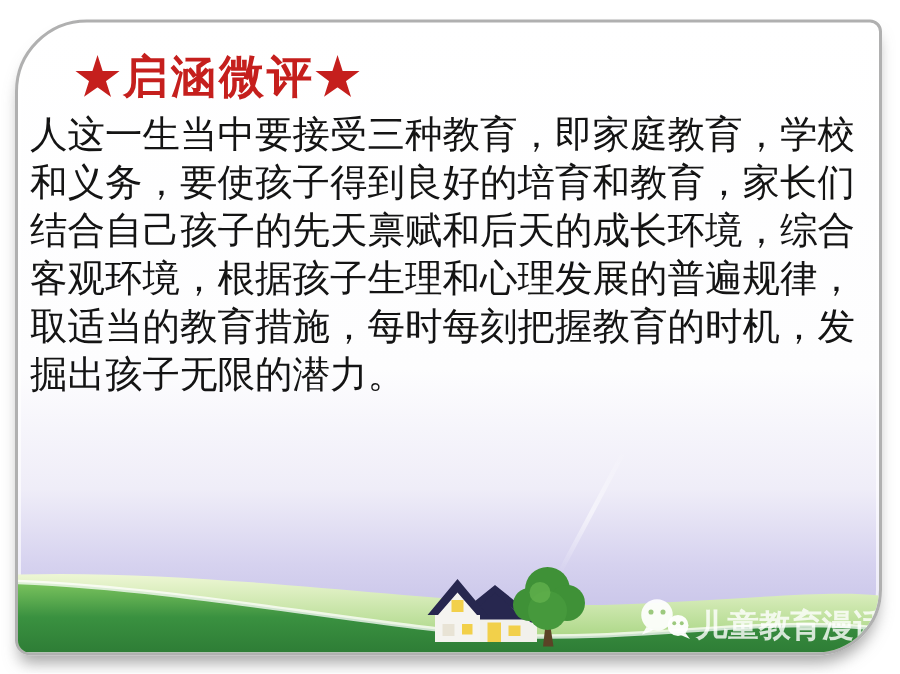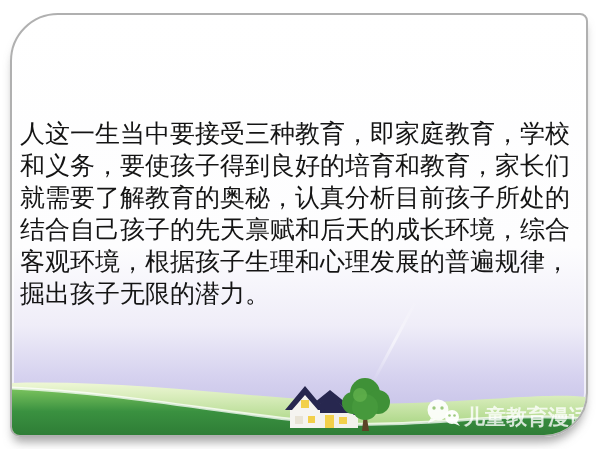--- a/index.html
+++ b/index.html
@@ -36,21 +36,20 @@
     white-space:nowrap;
   }
   .body{
     position:absolute;
     left:8px;top:60px;
     width:558px;
     font-size:25px;
     line-height:32px;
     color:#141414;
     text-align:left;
-    margin-top:43px;
   }
   .line{white-space:nowrap;}
   .streak{
     position:absolute;
     left:335px;top:325px;
     width:95px;height:3px;
     background:linear-gradient(90deg,rgba(255,255,255,0) 0%,rgba(255,255,255,0.9) 50%,rgba(255,255,255,0) 100%);
     transform:rotate(118deg);
     opacity:0.6;
     border-radius:2px;
@@ -64,27 +63,28 @@
   .wm-text{
     font-family:"Liberation Sans","DejaVu Sans",sans-serif;
     font-weight:bold;
   }
 </style>
 </head>
 <body>
 
 <div class="card">
 
+  <div class="title">★启涵微评★</div>
 
   <div class="body">
     <div class="line">人这一生当中要接受三种教育，即家庭教育，学校</div>
     <div class="line">和义务，要使孩子得到良好的培育和教育，家长们</div>
-    <div class="line">就需要了解教育的奥秘，认真分析目前孩子所处的</div>
     <div class="line">结合自己孩子的先天禀赋和后天的成长环境，综合</div>
     <div class="line">客观环境，根据孩子生理和心理发展的普遍规律，</div>
+    <div class="line">取适当的教育措施，每时每刻把握教育的时机，发</div>
     <div class="line">掘出孩子无限的潜力。</div>
   </div>
 
   <div class="streak"></div>
 
   <svg class="scene" viewBox="0 0 574 78" preserveAspectRatio="none" xmlns="http://www.w3.org/2000/svg">
     <defs>
       <linearGradient id="gBack" x1="0" y1="0" x2="0" y2="1">
         <stop offset="0" stop-color="#eef7d5"></stop>
         <stop offset="1" stop-color="#9ccf74"></stop>

